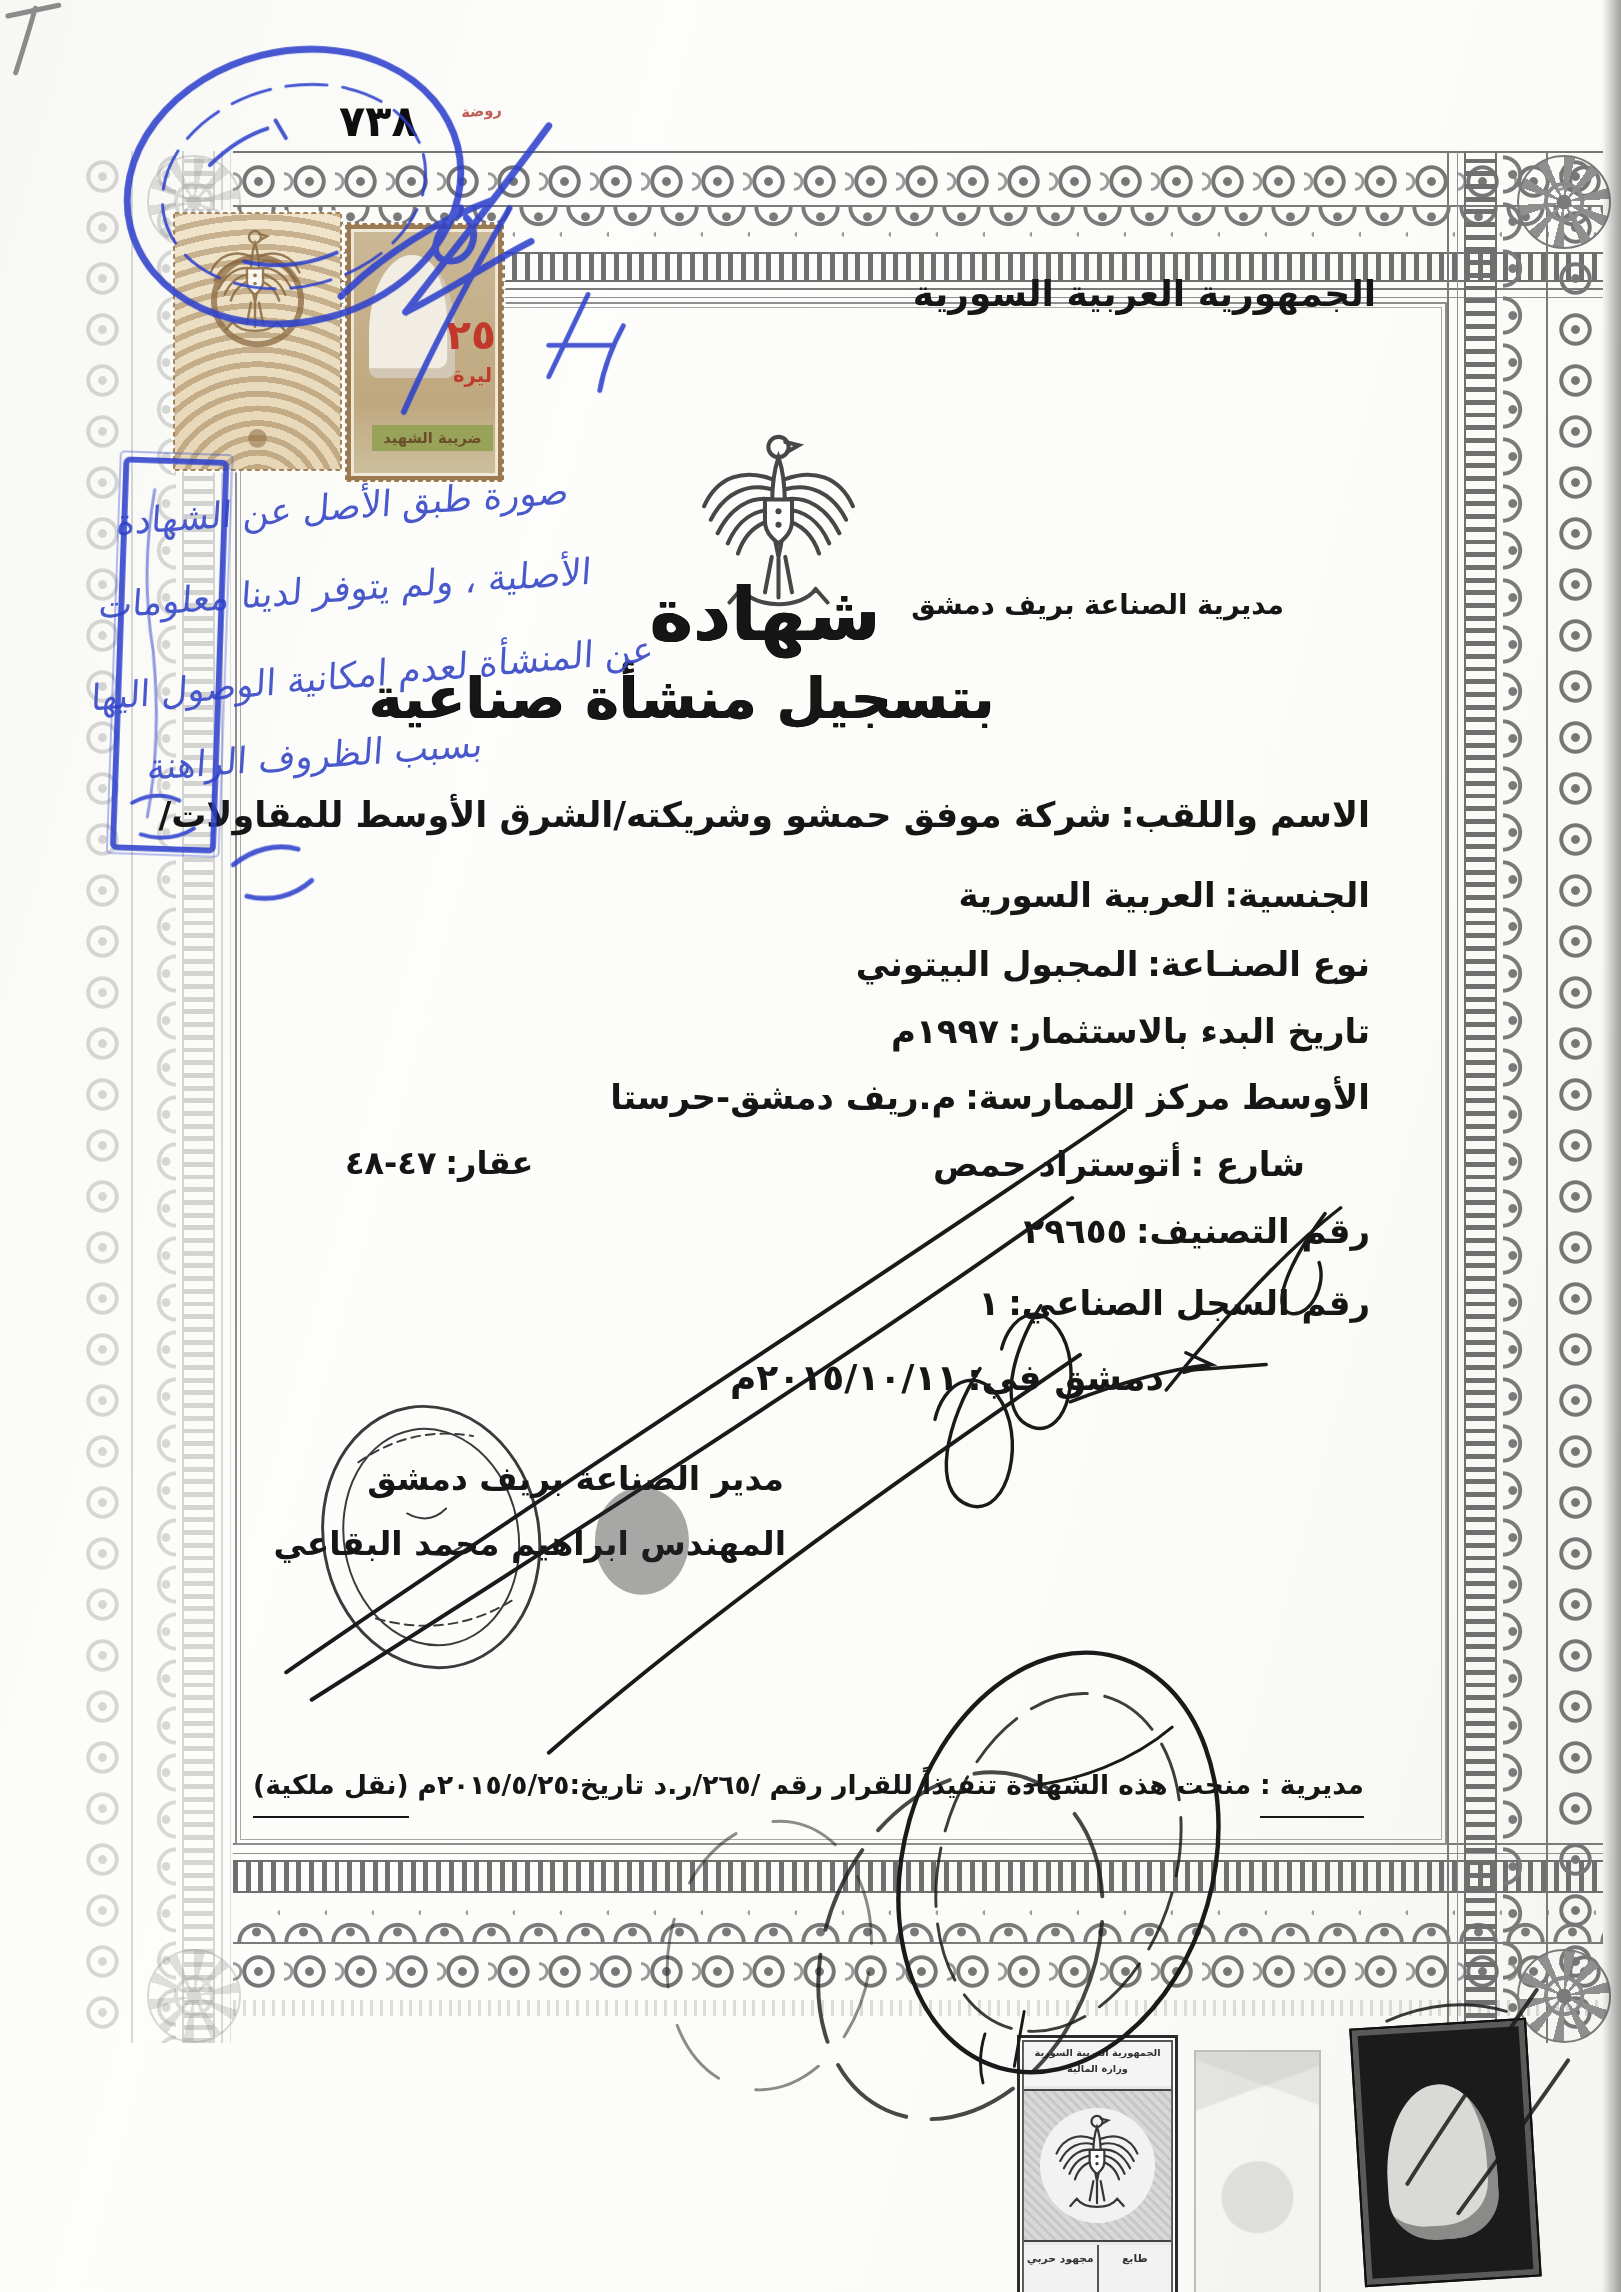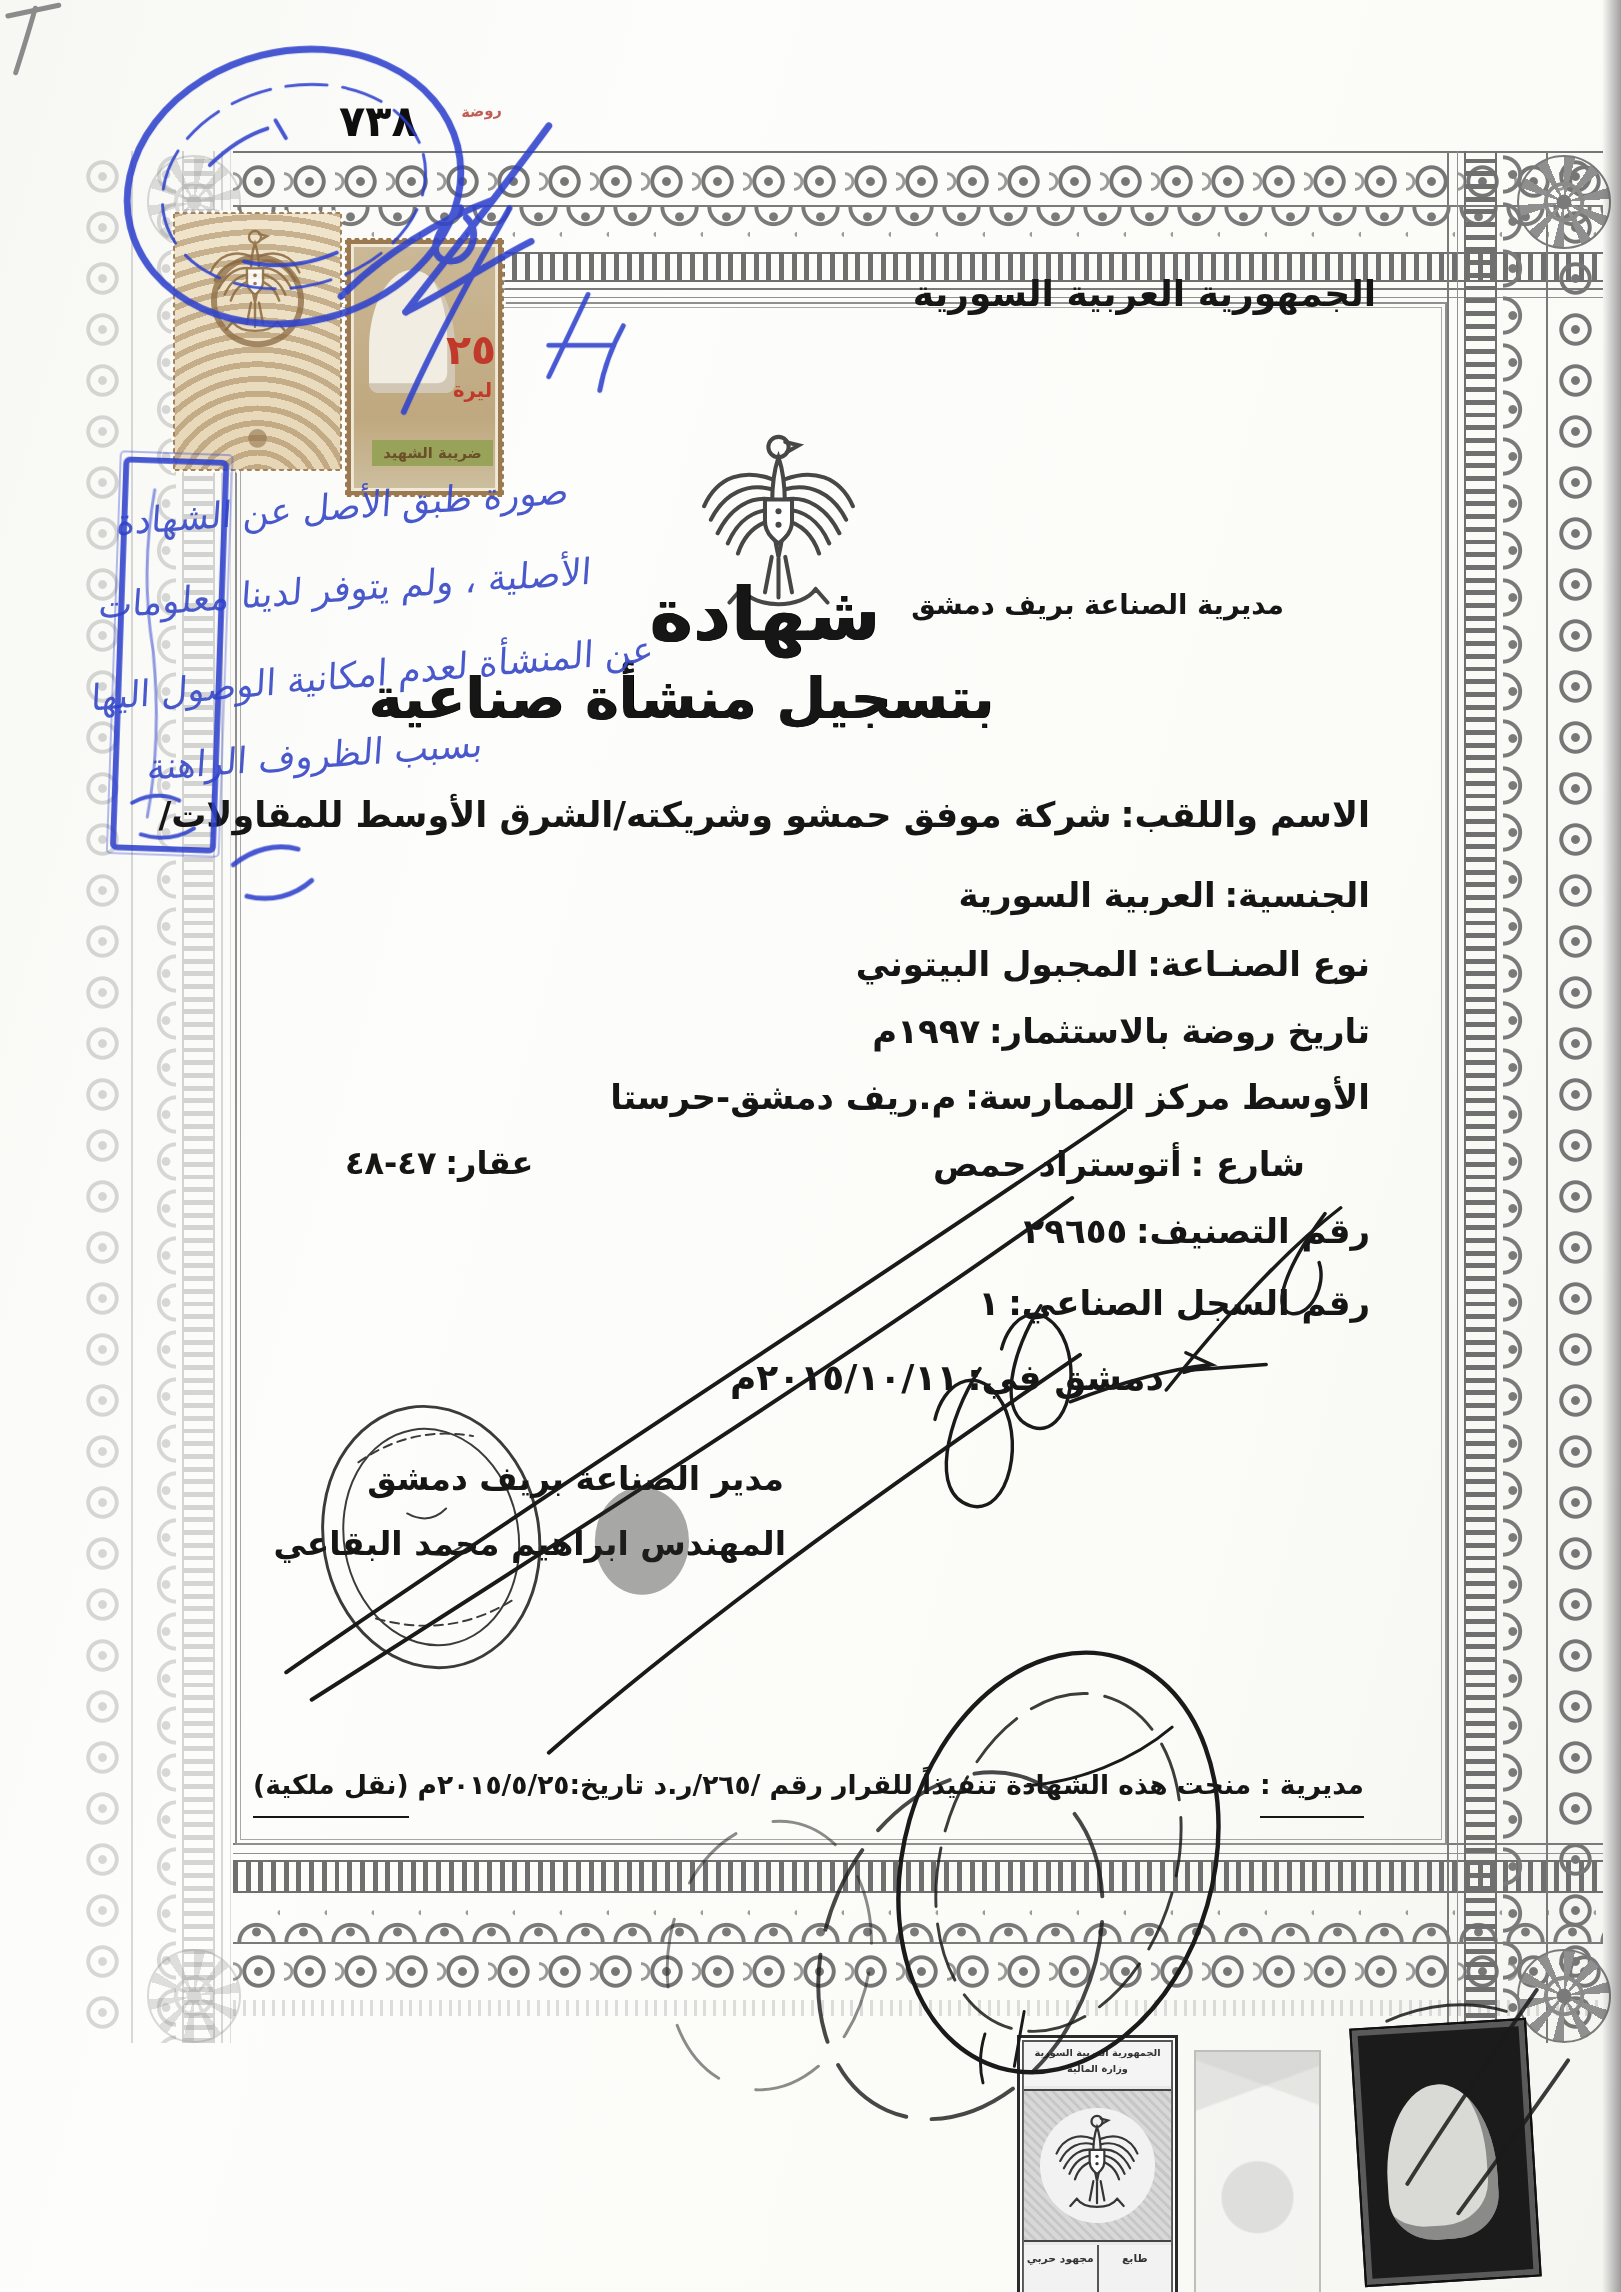--- a/index.html
+++ b/index.html
@@ -61,21 +61,21 @@
   
   .emblem{position:absolute;color:#474747;}
   
   .stamp-brown{position:absolute;left:173px;top:212px;width:165px;height:255px;
       background:
         radial-gradient(circle 57px at 50% 34%,transparent 40px,rgba(138,106,66,.75) 41px 46px,transparent 47px),
         radial-gradient(circle at 50% 88%,rgba(138,106,66,.55) 0 8.8px,transparent 9.8px),
         repeating-radial-gradient(circle at 50% 112%,rgba(150,115,70,.45) 0 5.9px,transparent 5.9px 14.7px),
         linear-gradient(#f0e5cc,#e6d6b6);
       border:2px solid #a5835a;outline:4.9px dotted #fdfdfa;outline-offset:-2.9px;}
-  .stamp-martyr{position:absolute;left:345px;top:238px;width:147px;height:247px;
+  .stamp-martyr{position:absolute;left:345px;top:223px;width:147px;height:247px;
       border:6.9px solid #9b7a52;background:linear-gradient(#cbb896,#bfa87f 70%,#cdbf9f);
       box-shadow:inset 0 0 0 2.9px #f0e9d8;outline:4.9px dotted #fdfdfa;outline-offset:-2.9px;}
   .dome{position:absolute;left:17.6px;top:25.5px;width:86px;height:123px;background:#f1ede2;
       border-radius:50% 50% 10% 10% / 64% 64% 8% 8%;
       box-shadow:inset -7.8px -9.8px 0 rgba(150,130,95,.35);}
   .stamp-val{position:absolute;right:2px;top:82px;font-size:41px;font-weight:bold;color:#c0392b;direction:rtl;}
   .stamp-unit{position:absolute;right:5.9px;top:135px;font-size:19.6px;font-weight:bold;color:#c0392b;direction:rtl;}
   .stamp-band{position:absolute;left:4.9px;right:4.9px;bottom:25.5px;height:26px;background:#98a259;
       color:#6b4f2a;font-size:14.7px;font-weight:bold;text-align:center;line-height:26.5px;direction:rtl;margin-left:16px;}
   .stamp-war{position:absolute;left:1017px;top:2035px;width:155px;height:258px;
@@ -183,21 +183,21 @@
   <div class="t" style="top:794px;right:251px;font-size:35px">
     <span>الاسم واللقب:</span><span class="val">شركة موفق حمشو وشريكته/الشرق الأوسط للمقاولات/</span>
   </div>
   <div class="t" style="top:874px;right:251px;font-size:34px">
     <span>الجنسية:</span><span class="val">العربية السورية</span>
   </div>
   <div class="t" style="top:943px;right:251px;font-size:34px">
     <span>نوع الصنـاعة:</span><span class="val">المجبول البيتوني</span>
   </div>
   <div class="t" style="top:1010px;right:251px;font-size:34px">
-    <span>تاريخ روضة بالاستثمار:</span><span class="val">١٩٩٧م</span>
+    <span>تاريخ البدء بالاستثمار:</span><span class="val">١٩٩٧م</span>
   </div>
   <div class="t" style="top:1076px;right:251px;font-size:34px">
     <span>الأوسط مركز الممارسة:</span><span class="val">م.ريف دمشق-حرستا</span>
   </div>
   <div class="t" style="top:1143px;right:316px;font-size:34px">
     <span>شارع :</span><span class="val">أتوستراد حمص</span>
   </div>
   <div class="t" style="top:1143px;left:345px;font-size:32px">
     <span>عقار:</span><span class="val">٤٧-٤٨</span>
   </div>

